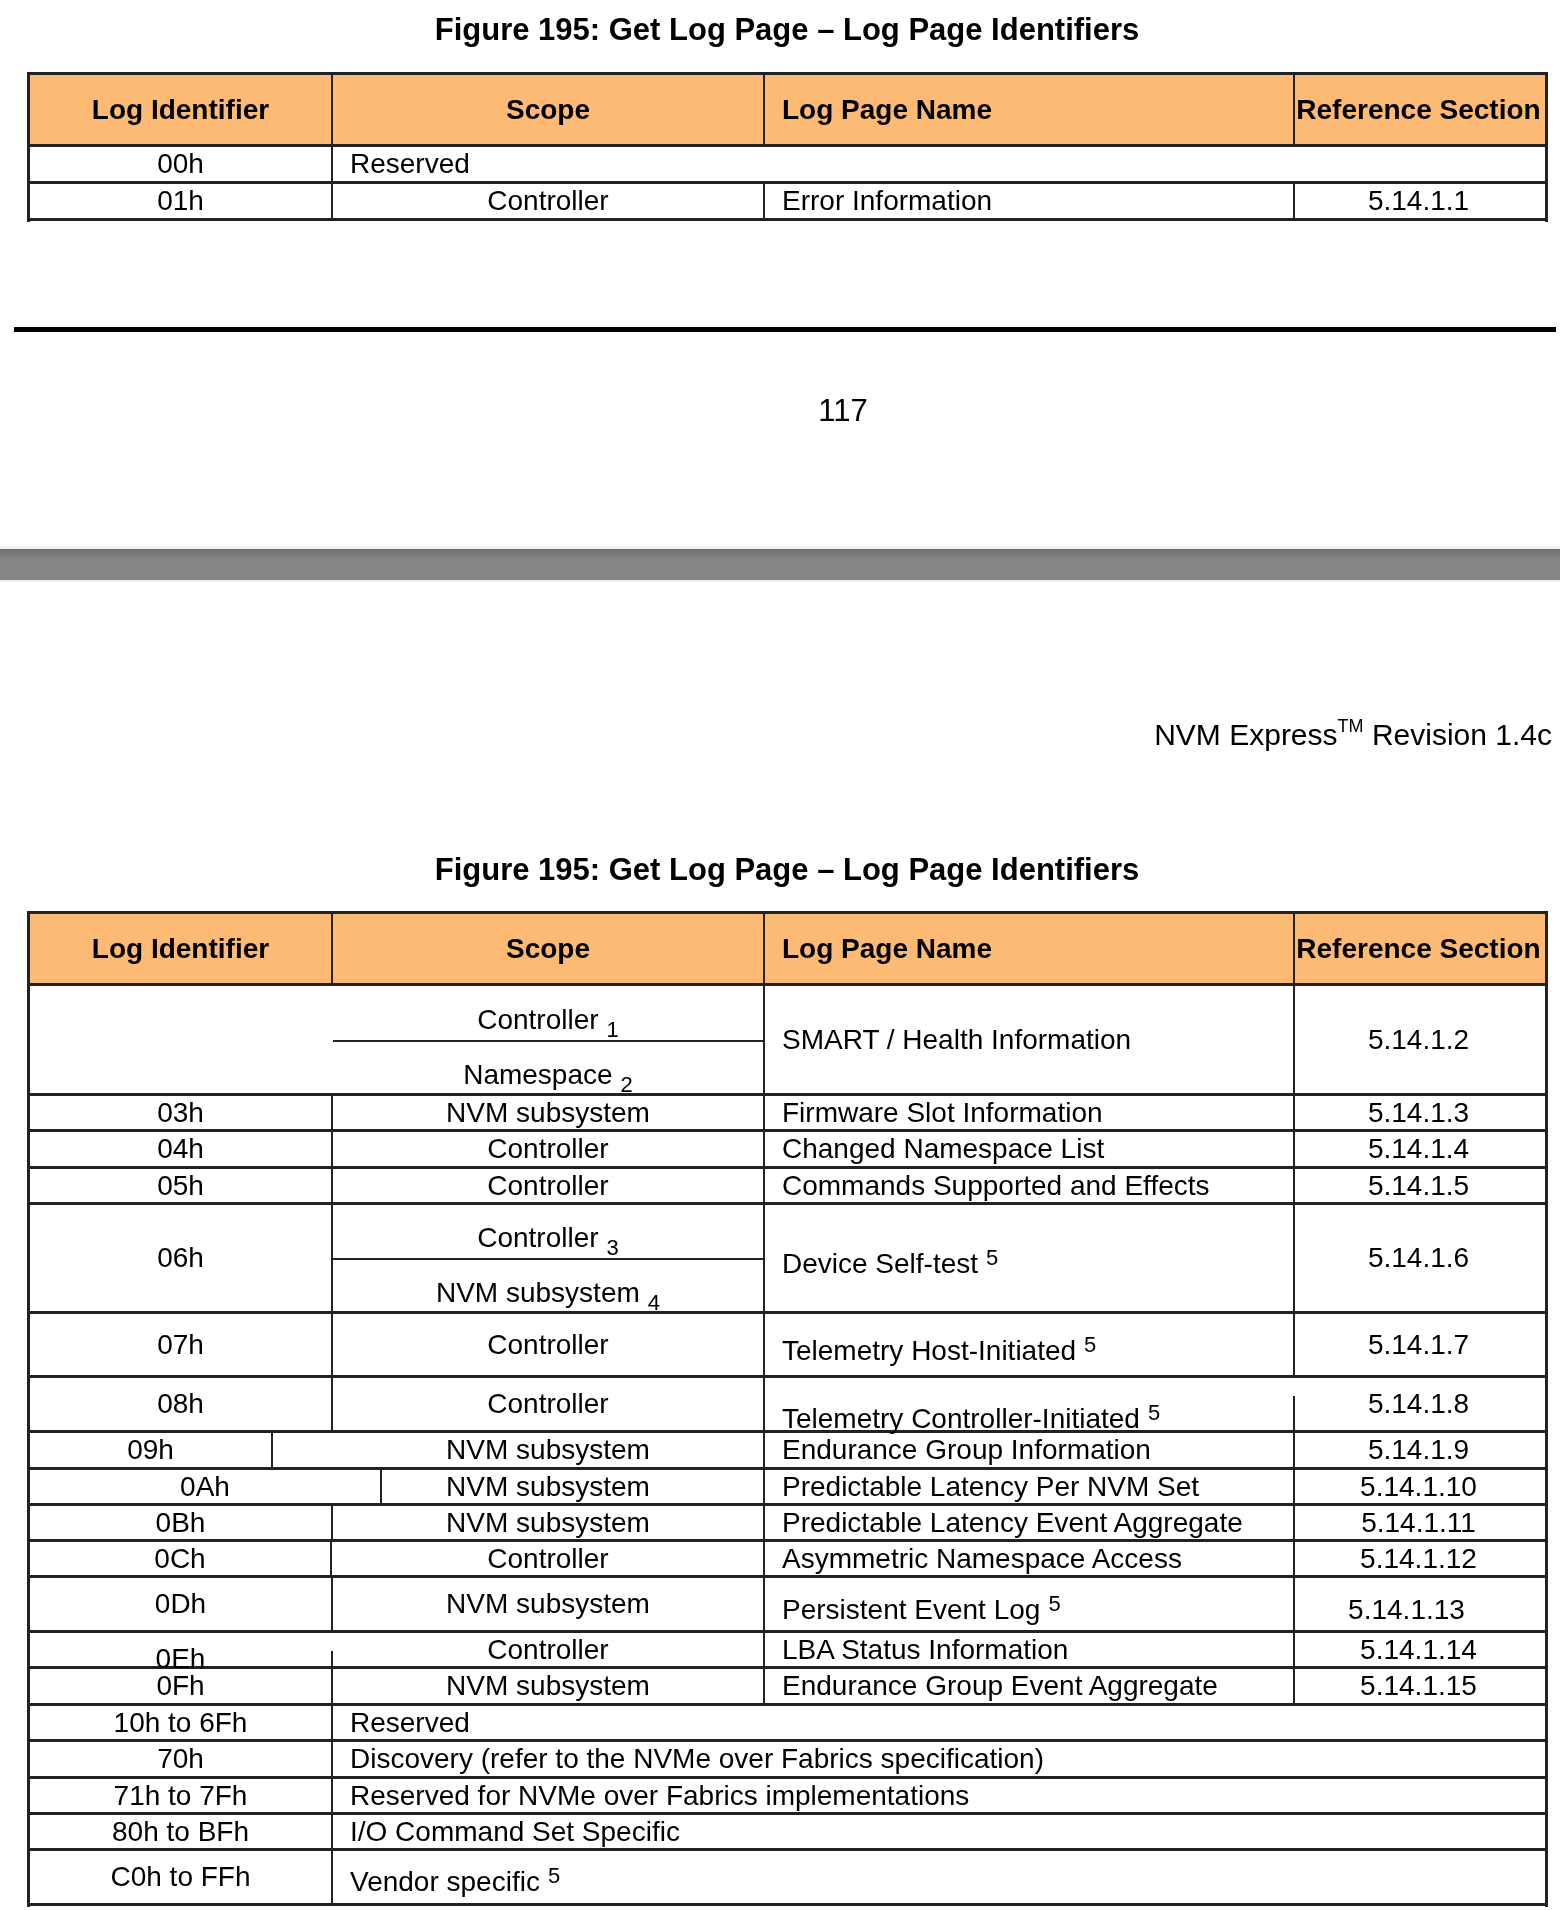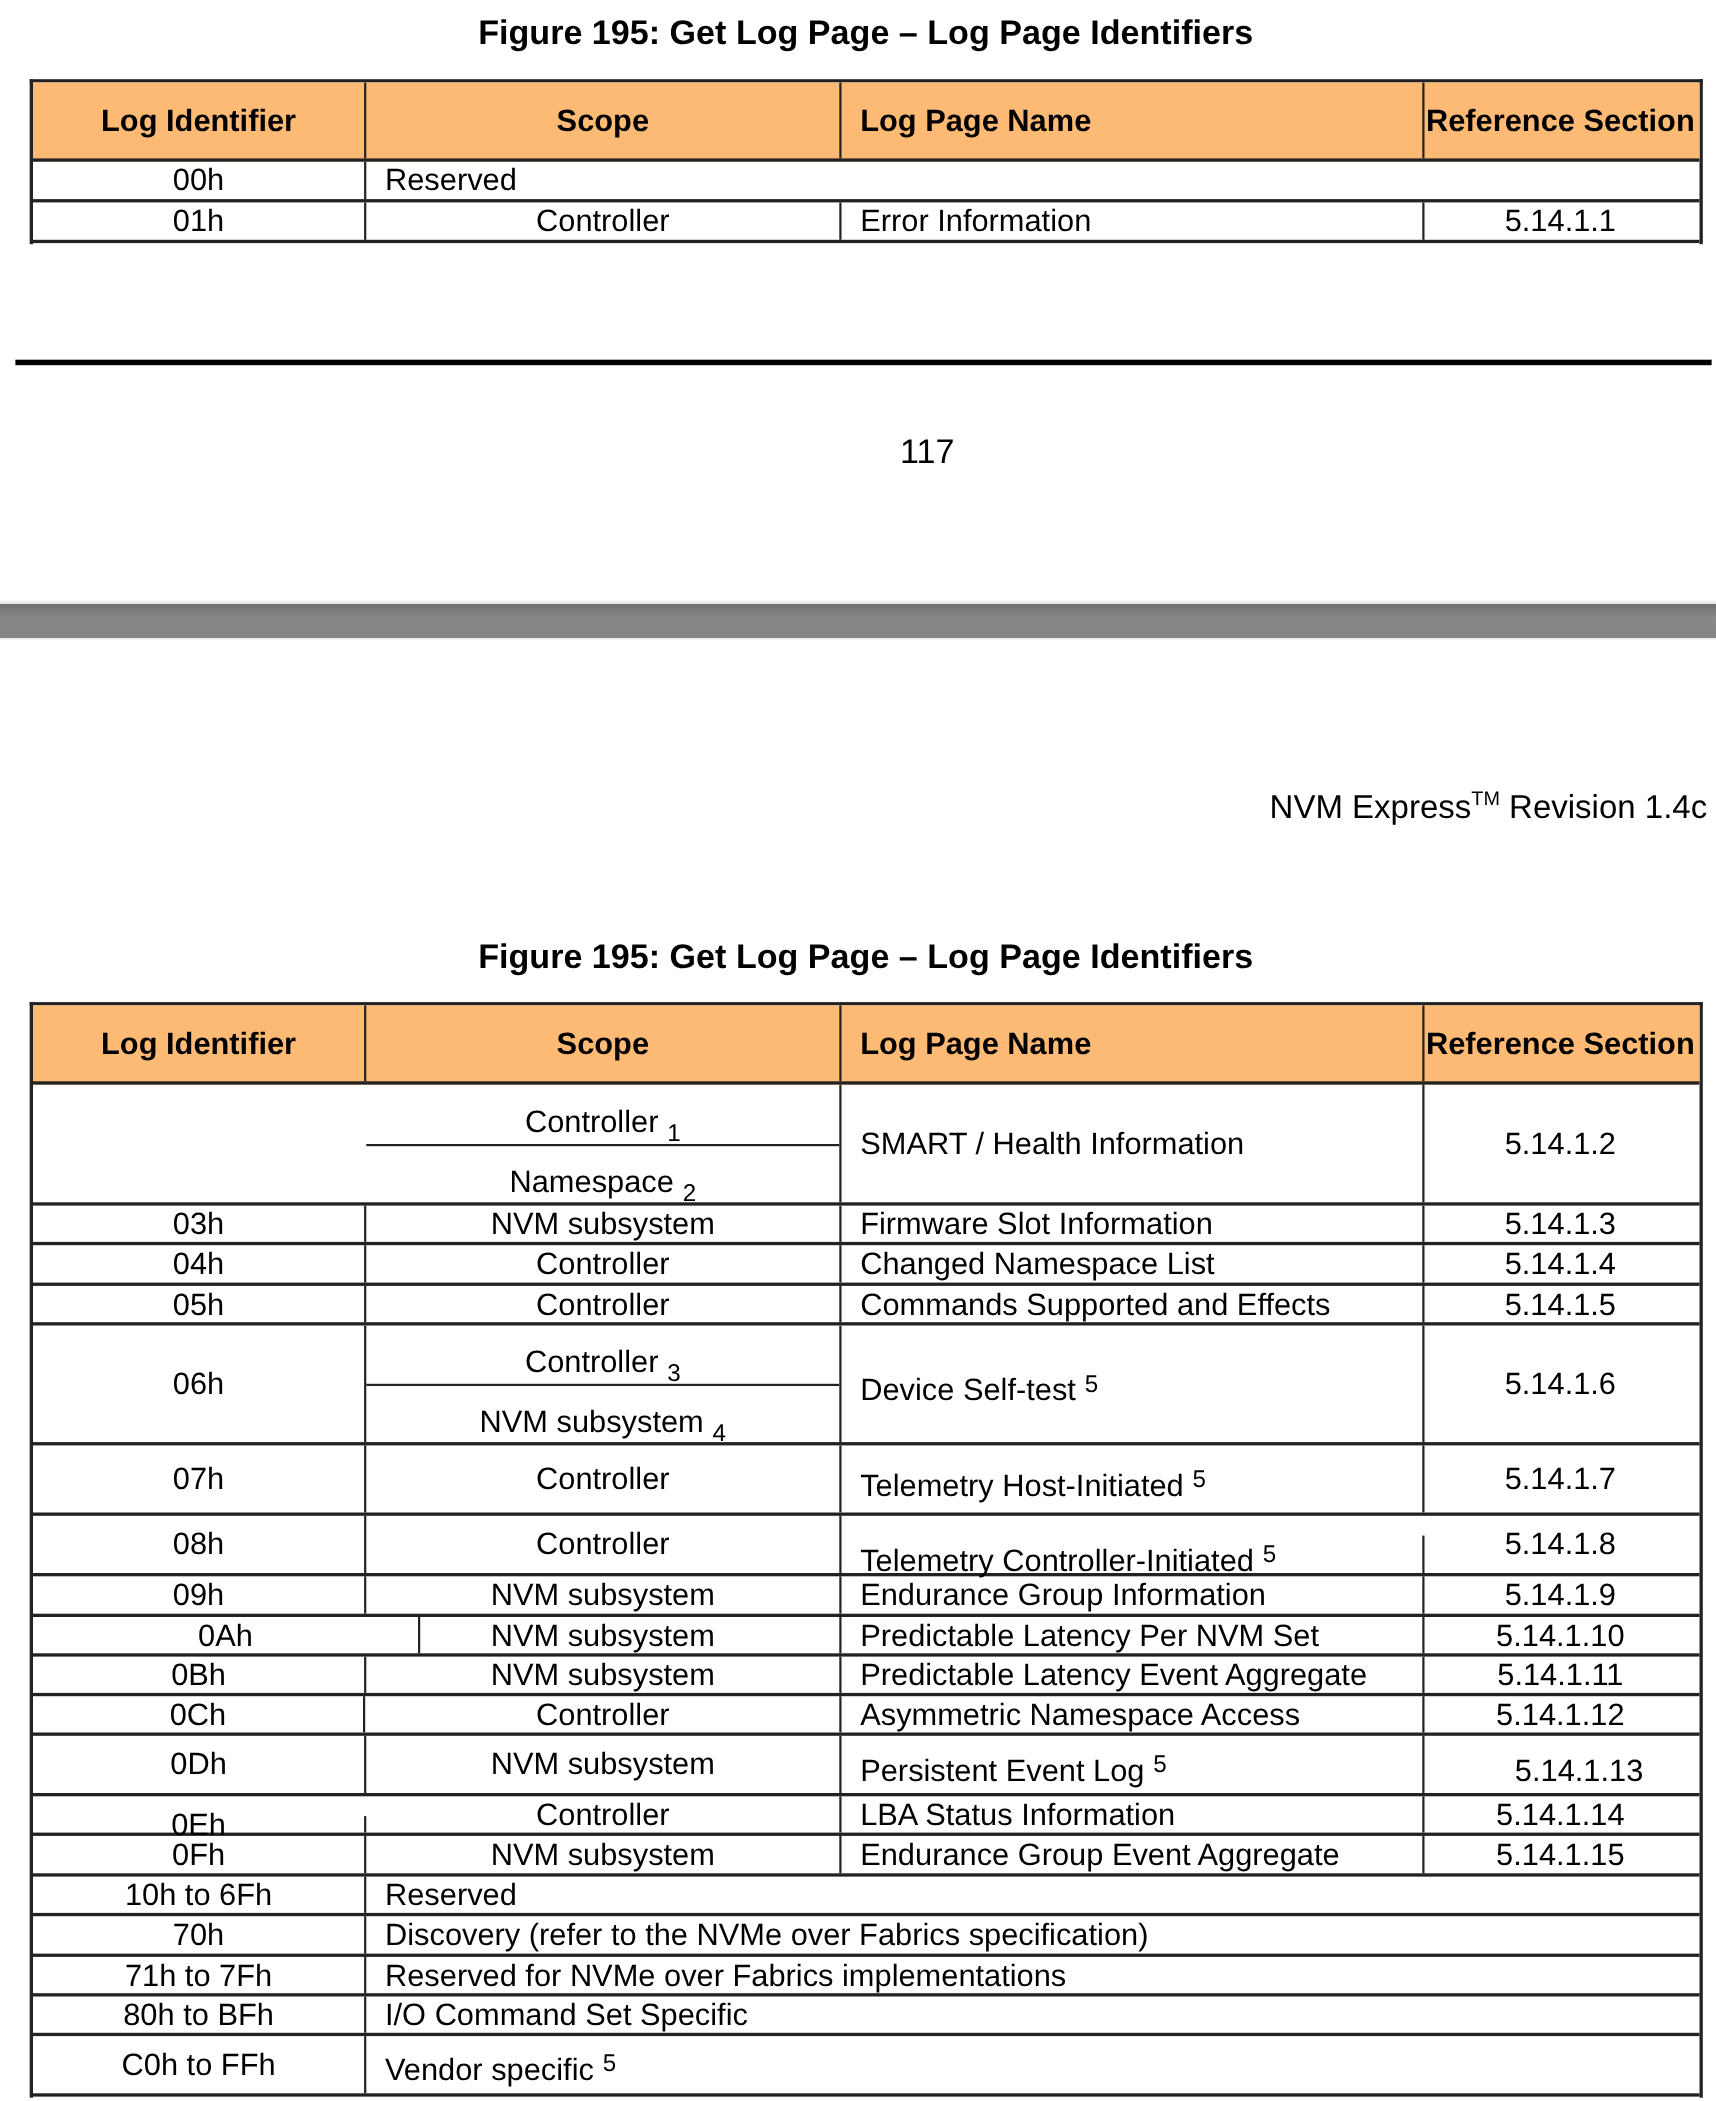--- a/index.html
+++ b/index.html
@@ -133,21 +133,21 @@
       <div class="row" style="top: 464px; height: 55px;">
         <div class="cell c" style="left:0;width:303px;">08h</div>
         <div class="cell c" style="left:303px;width:432px;">Controller</div>
         <div class="cell l" style="left:735px;width:530px;padding-top:12px;margin-top:18px;">
           <span>Telemetry Controller-Initiated</span>
           <sup>5</sup>
         </div>
         <div class="cell c last" style="left:1265px;width:247px;">5.14.1.8</div>
       </div>
       <div class="row" style="top: 519px; height: 37px;">
-        <div class="cell c" style="left:0;width:303px;">09h</div>
+        <div class="cell c" style="left:0;width:243px;">09h</div>
         <div class="cell c" style="left:303px;width:432px;">NVM subsystem</div>
         <div class="cell l" style="left:735px;width:530px;">
           <span>Endurance Group Information</span>
         </div>
         <div class="cell c last" style="left:1265px;width:247px;">5.14.1.9</div>
       </div>
       <div class="row" style="top: 556px; height: 36px;">
         <div class="cell c" style="left:0;width:352px;">0Ah</div>
         <div class="cell c" style="left:303px;width:432px;">NVM subsystem</div>
         <div class="cell l" style="left:735px;width:530px;">
@@ -171,21 +171,21 @@
         </div>
         <div class="cell c last" style="left:1265px;width:247px;">5.14.1.12</div>
       </div>
       <div class="row" style="top: 664px; height: 55px;">
         <div class="cell c" style="left:0;width:303px;">0Dh</div>
         <div class="cell c" style="left:303px;width:432px;">NVM subsystem</div>
         <div class="cell l" style="left:735px;width:530px;padding-top:12px;">
           <span>Persistent Event Log</span>
           <sup>5</sup>
         </div>
-        <div class="cell c last" style="left:1282px;width:247px;margin-top:12px;">5.14.1.13</div>
+        <div class="cell c last" style="left:1253px;width:247px;margin-top:12px;">5.14.1.13</div>
       </div>
       <div class="row" style="top: 719px; height: 36px;">
         <div class="cell c" style="left:0;width:303px;margin-top:18px;">0Eh</div>
         <div class="cell c" style="left:303px;width:432px;">Controller</div>
         <div class="cell l" style="left:735px;width:530px;">
           <span>LBA Status Information</span>
         </div>
         <div class="cell c last" style="left:1265px;width:247px;">5.14.1.14</div>
       </div>
       <div class="row" style="top: 755px; height: 37px;">

